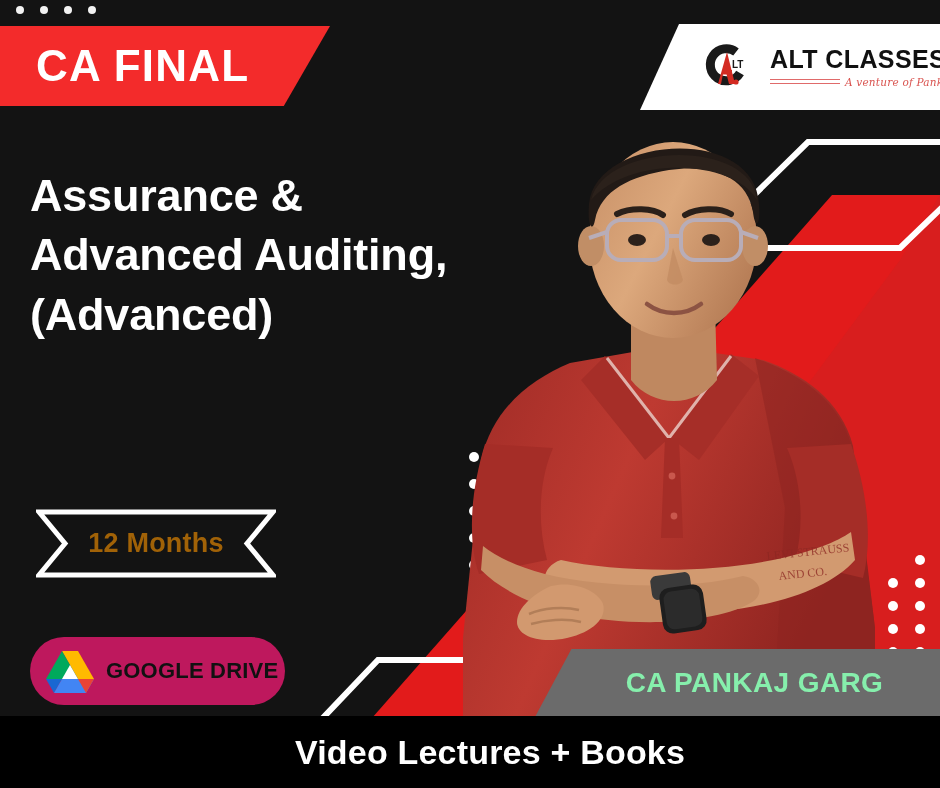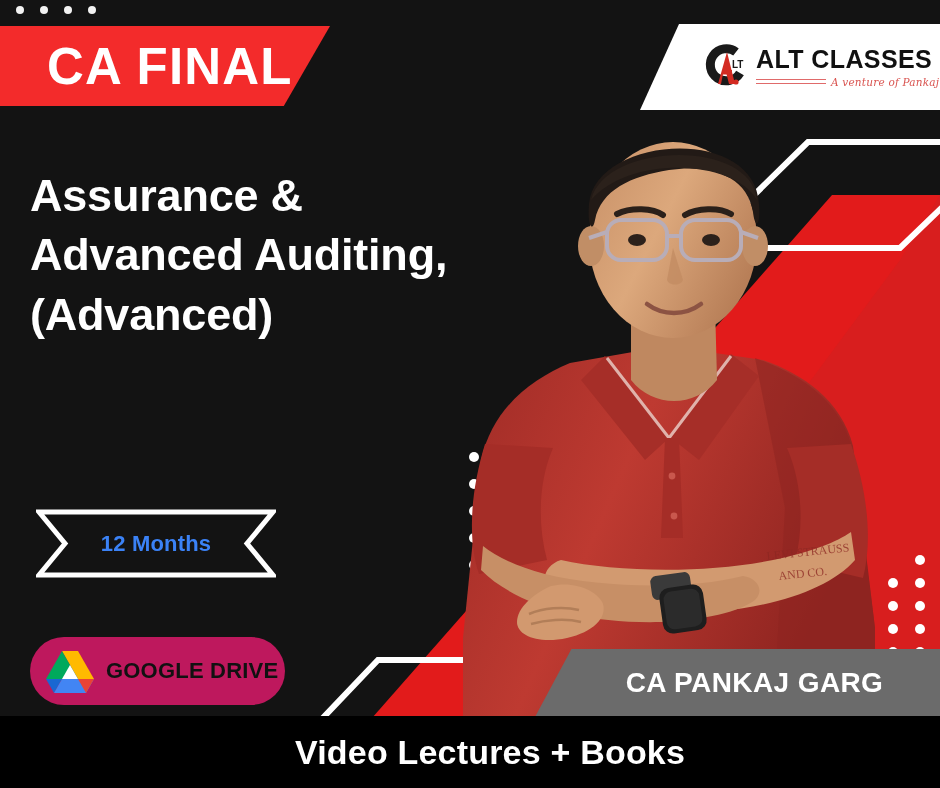--- a/index.html
+++ b/index.html
@@ -34,41 +34,41 @@
     position:absolute;left:0;top:26px;
     width:330px;height:80px;
     background:#F32B2B;
     z-index:5;
     -webkit-clip-path:polygon(0 0, 100% 0, 86% 100%, 0 100%);
     clip-path:polygon(0 0, 100% 0, 86% 100%, 0 100%);
     display:flex;align-items:center;
   }
   .ca-final .txt{
     color:#ffffff;
-    font-size:51px;
+    font-size:44px;
     font-weight:bold;
     letter-spacing:1.2px;
-    padding-left:47px;
+    padding-left:36px;
     line-height:1;
   }
 
   
   .logo-banner{
     position:absolute;right:0;top:24px;
     width:300px;height:86px;
     background:#ffffff;
     z-index:5;
     -webkit-clip-path:polygon(13% 0, 100% 0, 100% 100%, 0 100%);
     clip-path:polygon(13% 0, 100% 0, 100% 100%, 0 100%);
     display:flex;align-items:center;
   }
   .logo-mark{
     position:relative;
     width:48px;height:48px;
-    margin-left:62px;margin-right:6px;
+    margin-left:62px;margin-right:20px;
     flex:0 0 auto;
   }
   .logo-text-wrap{display:flex;flex-direction:column;justify-content:center;}
   .logo-title{
     color:#111111;
     font-size:25px;
     font-weight:bold;
     letter-spacing:0.4px;
     line-height:1;
   }
@@ -106,21 +106,21 @@
     position:absolute;left:36px;top:509px;
     width:240px;height:69px;
     z-index:6;
     display:flex;align-items:center;justify-content:center;
   }
   .months-shape{
     position:absolute;inset:0;
   }
   .months-label{
     position:relative;z-index:2;
-    color:#3b82f6;font-size:22px;font-weight:bold;
+    color:#a16207;font-size:27px;font-weight:bold;
     letter-spacing:0.2px;
   }
 
   
   .gdrive{
     position:absolute;left:30px;top:637px;
     width:255px;height:68px;
     background:#be185d;
     border-radius:34px;
     z-index:6;
@@ -137,21 +137,21 @@
   .name-bar{
     position:absolute;right:0;top:649px;
     width:405px;height:68px;
     background:#6b6b6b;
     z-index:6;
     -webkit-clip-path:polygon(9% 0, 100% 0, 100% 100%, 0 100%);
     clip-path:polygon(9% 0, 100% 0, 100% 100%, 0 100%);
     display:flex;align-items:center;justify-content:center;
   }
   .name-bar .txt{
-    color:#ffffff;font-size:28px;font-weight:bold;letter-spacing:0.4px;
+    color:#86efac;font-size:28px;font-weight:bold;letter-spacing:0.4px;
     padding-left:34px;
   }
 
   
   .bottom-strip{
     position:absolute;left:0;bottom:0;width:940px;height:72px;
     background:#000000;z-index:7;
     display:flex;align-items:center;justify-content:center;padding-left:40px;
   }
   .bottom-strip .txt{

